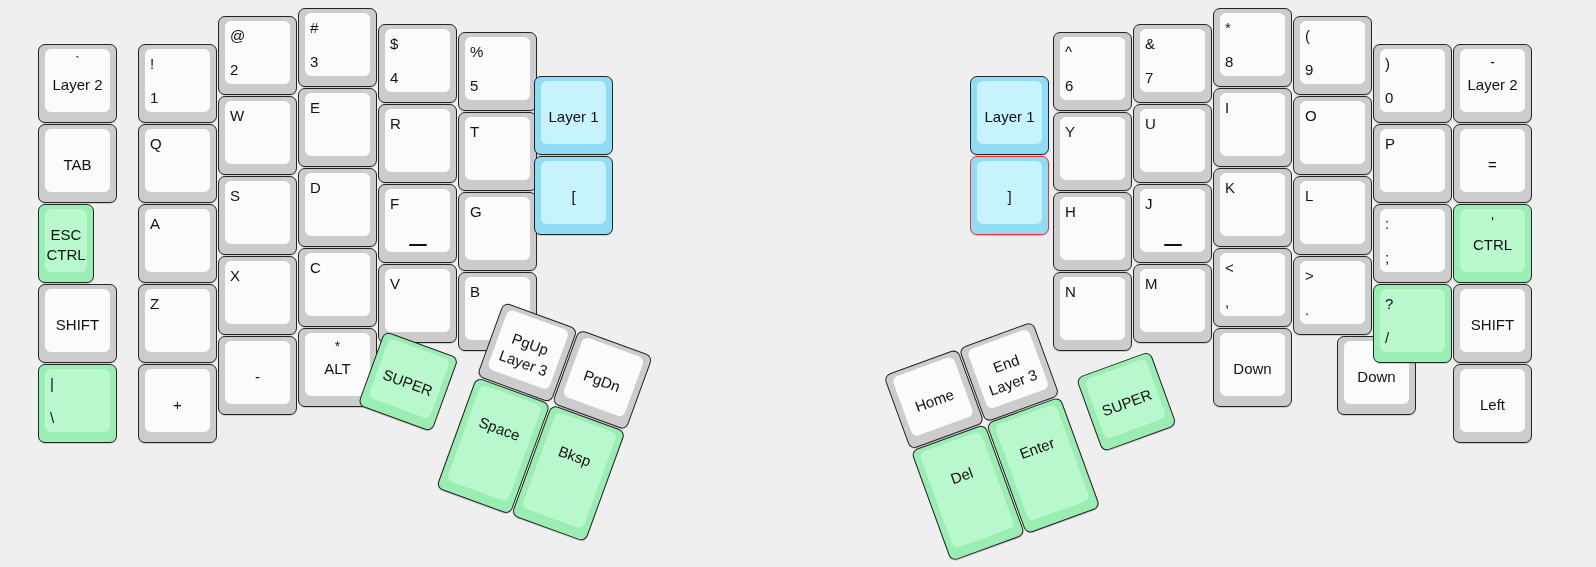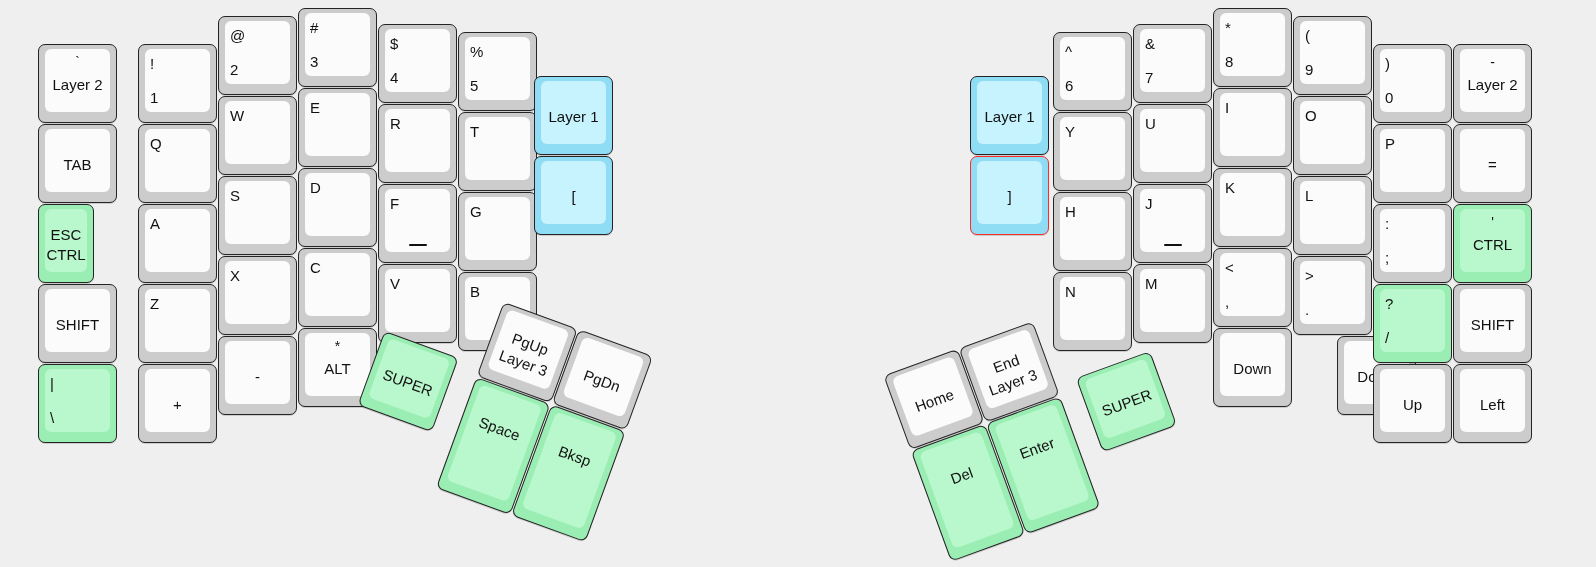--- a/index.html
+++ b/index.html
@@ -413,26 +413,20 @@
         <div class="lg bl">;</div>
       </div>
     </div>
     <div class="key green" style="left: 1373px; top: 284px; width: 79px; height: 79px;">
       <div class="cap"></div>
       <div class="legends">
         <div class="lg tl">?</div>
         <div class="lg bl">/</div>
       </div>
     </div>
-    <div class="key" style="left: 1373px; top: 364px; width: 79px; height: 79px;">
-      <div class="cap"></div>
-      <div class="legends">
-        <div class="lg c">Up</div>
-      </div>
-    </div>
     <div class="key" style="left: 1453px; top: 44px; width: 79px; height: 79px;">
       <div class="cap"></div>
       <div class="legends">
         <div class="lg tc">-</div>
         <div class="lg c">Layer 2</div>
       </div>
     </div>
     <div class="key" style="left: 1453px; top: 124px; width: 79px; height: 79px;">
       <div class="cap"></div>
       <div class="legends">

